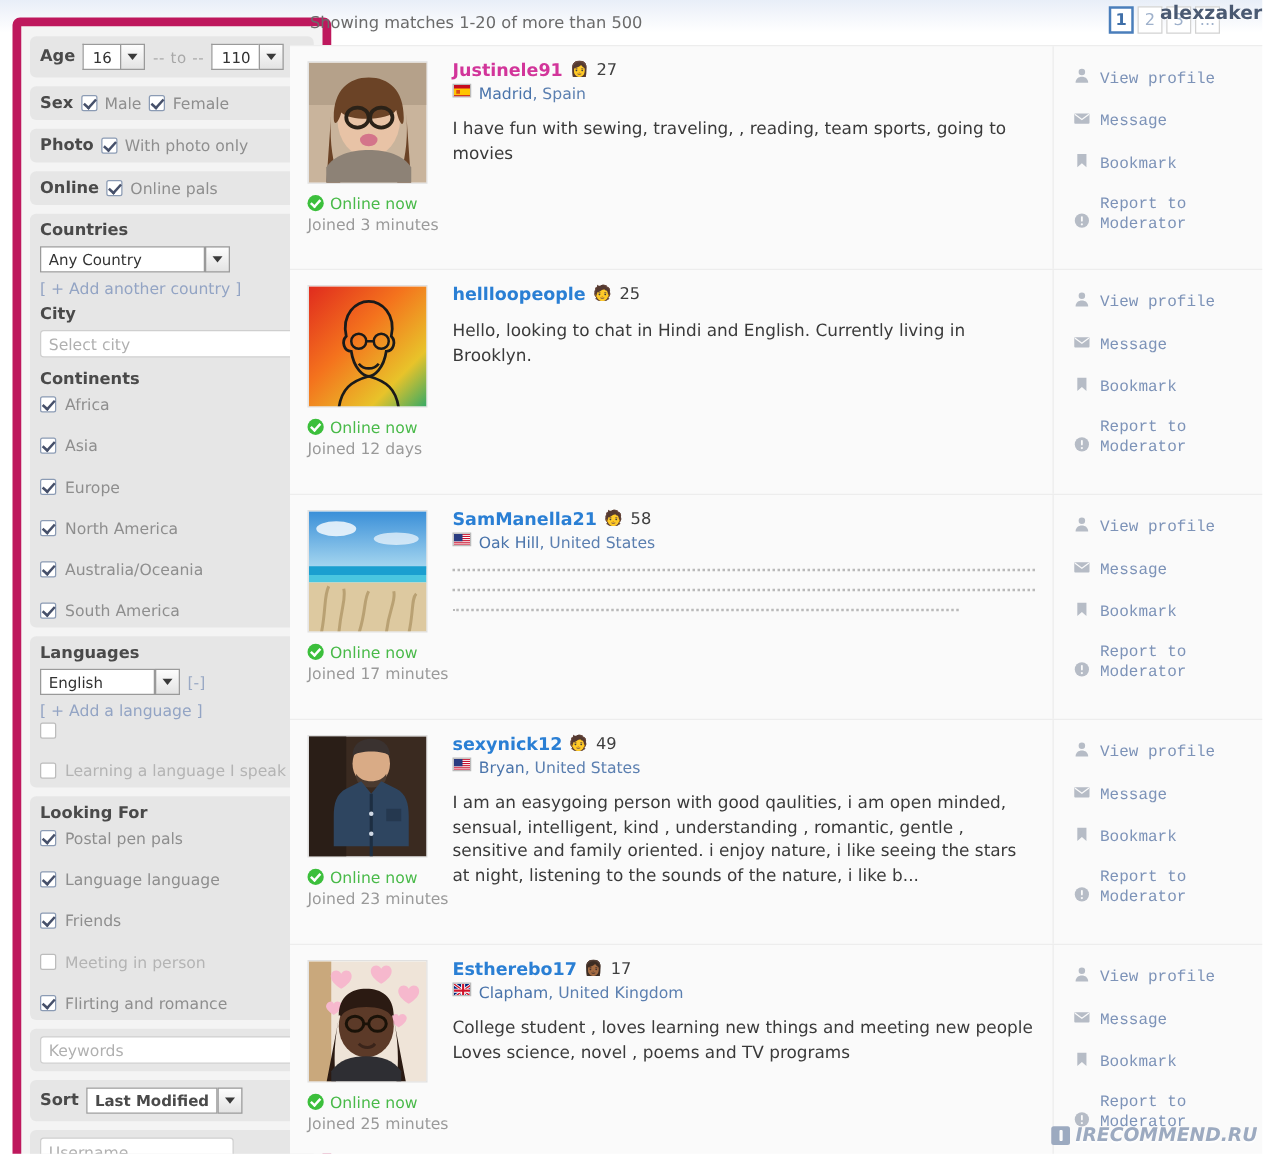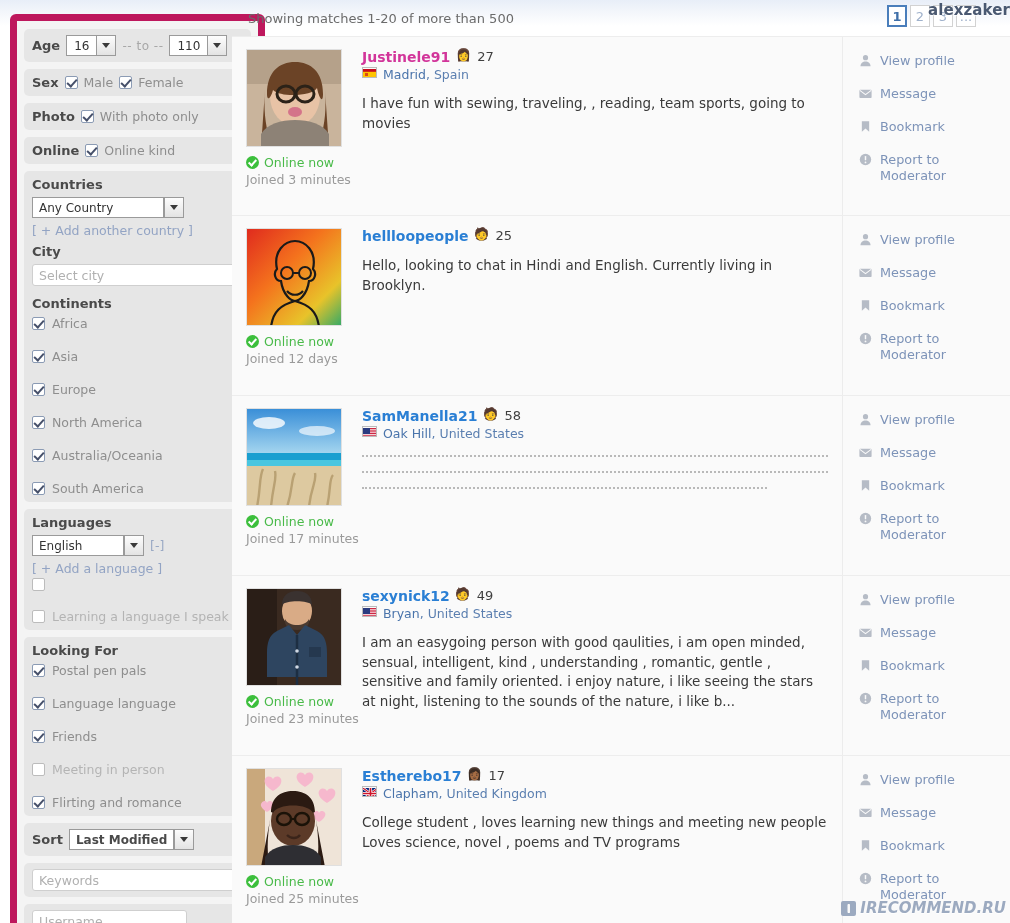--- a/index.html
+++ b/index.html
@@ -154,21 +154,21 @@
   .blurb{ margin-top:12px; color:#3a3a3a; font-size:13.5px; line-height:1.45; max-width:600px; }
   .dotline{ border-bottom:2px dotted #b9b9b9; height:0; margin:14px 0 0 0; }
   .dotline.d1{ width:100%; }
   .dotline.d2{ width:100%; }
   .dotline.d3{ width:87%; }
 
   .c-actions{
     width:168px; flex:0 0 168px; border-left:1px solid #ececec;
     padding:16px 0 10px 16px;
   }
-  .act{ display:flex; align-items:flex-start; gap:8px; margin-bottom:16px; }
+  .act{ display:flex; align-items:flex-end; gap:8px; margin-bottom:16px;font-family:Liberation Mono, monospace; }
   .act .lbl{ color:#7d93b8; font-size:12.8px; line-height:1.25; }
   .aicon{ width:13px; flex:0 0 13px; color:#b6bcc6; display:block; margin-top:1px; }
 
   .wm-bottom{
     position:absolute; right:4px; bottom:6px;
     display:flex; align-items:center; gap:4px;
     color:#98a6bd; font-style:italic; font-weight:bold; font-size:15px;
     text-shadow:0 1px 0 #fff; opacity:.95;
   }
   .wm-bottom .b{
@@ -220,21 +220,21 @@
           <span class="flabel">Photo</span>
           <span class="cb on"></span>
           <span class="fmuted">With photo only</span>
         </div>
       </div>
 
       <div class="fgroup">
         <div class="frow">
           <span class="flabel">Online</span>
           <span class="cb on"></span>
-          <span class="fmuted">Online kind</span>
+          <span class="fmuted">Online pals</span>
         </div>
       </div>
 
       <div class="fgroup">
         <div class="sectitle">Countries</div>
         <span class="selwrap">
           <span class="dsel wide">Any Country</span>
           <span class="arrowbtn">
               <i></i>
             </span>
@@ -316,33 +316,33 @@
               <span class="cktext dim">Meeting in person</span>
             </div>
           <div class="ckitem">
               <span class="cb on"></span>
               <span class="cktext">Flirting and romance</span>
             </div>
         </div>
       </div>
 
       <div class="fgroup">
+        <input class="textinput" placeholder="Keywords" style="">
+      </div>
+
+      <div class="fgroup">
         <div class="frow">
           <span class="flabel">Sort</span>
           <span class="selwrap">
             <span class="dsel" style="min-width:98px;font-weight:bold;color:#4a4a4a">Last Modified</span>
             <span class="arrowbtn">
                 <i></i>
               </span>
           </span>
         </div>
-      </div>
-
-      <div class="fgroup">
-        <input class="textinput" placeholder="Keywords" style="">
       </div>
 
       <div class="fgroup">
         <input class="textinput" style="width: 155px;" placeholder="Username">
       </div>
 
       <div class="searchbtn">
         <svg class="aicon" viewBox="0 0 16 16" width="12" height="12">
           <circle cx="6.5" cy="6.5" r="4.5" fill="none" stroke="#6b82ab" stroke-width="1.6"></circle>
           <line x1="10" y1="10" x2="14.5" y2="14.5" stroke="#6b82ab" stroke-width="1.8"></line>

